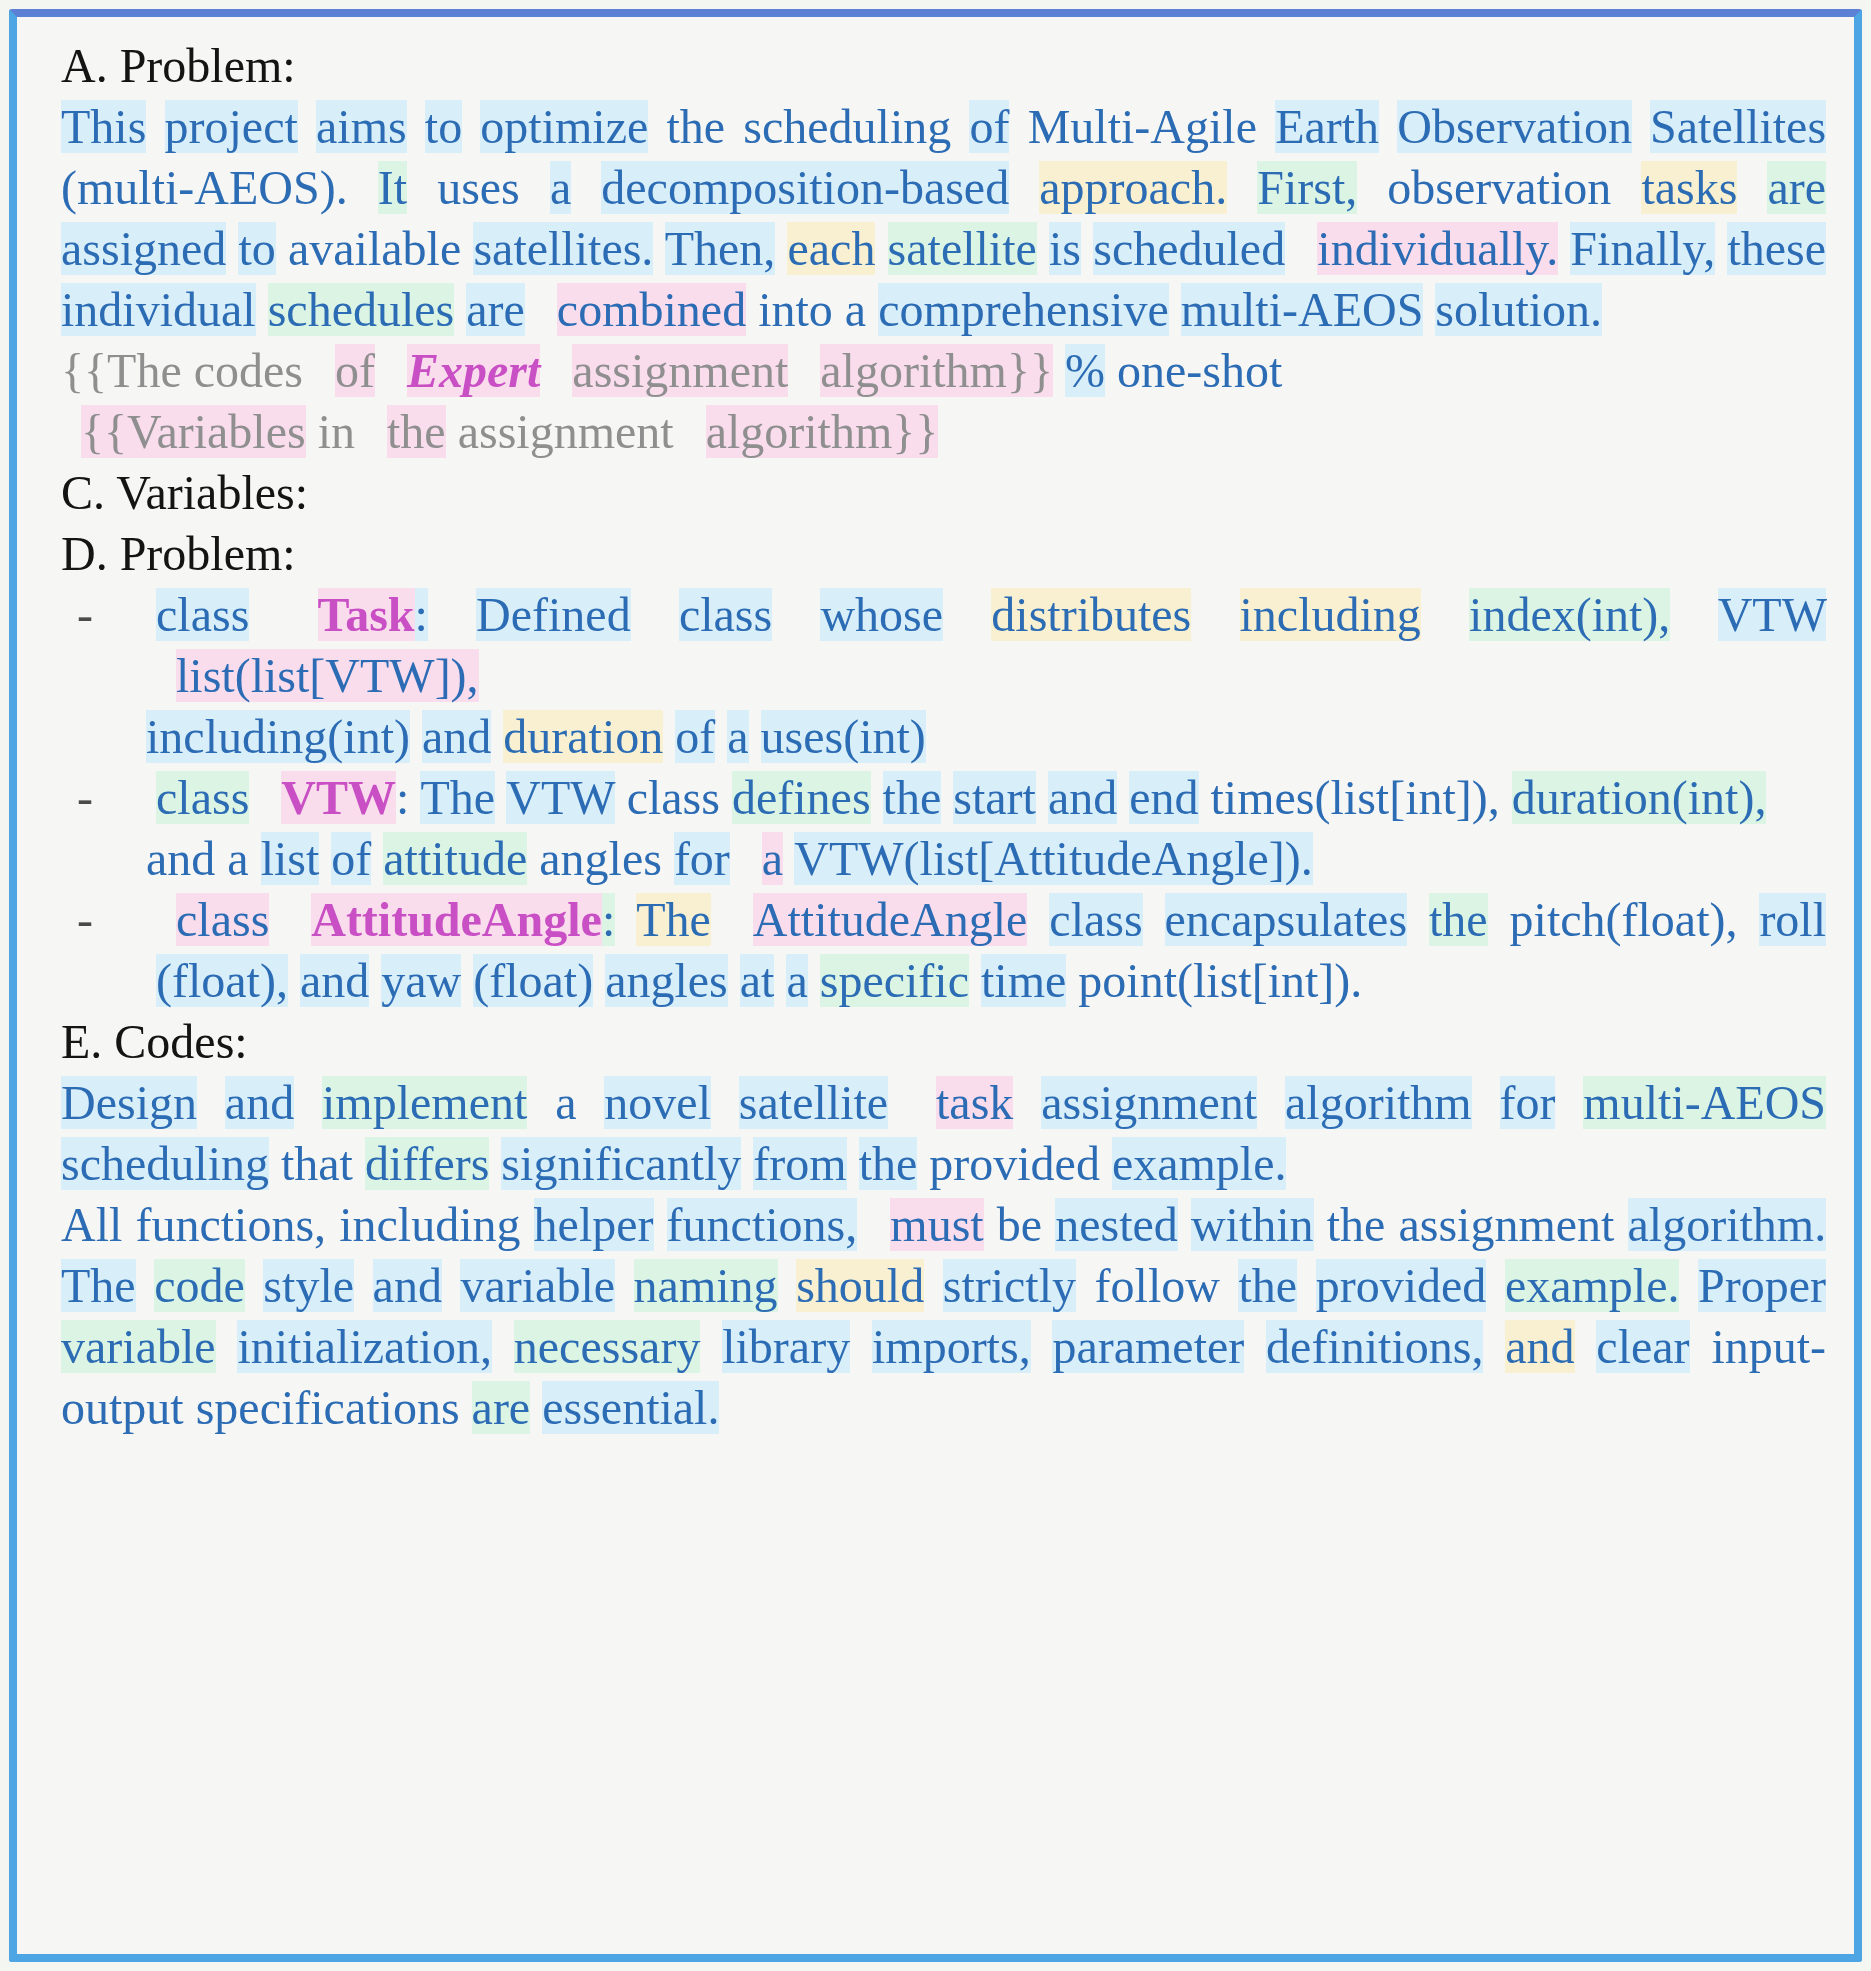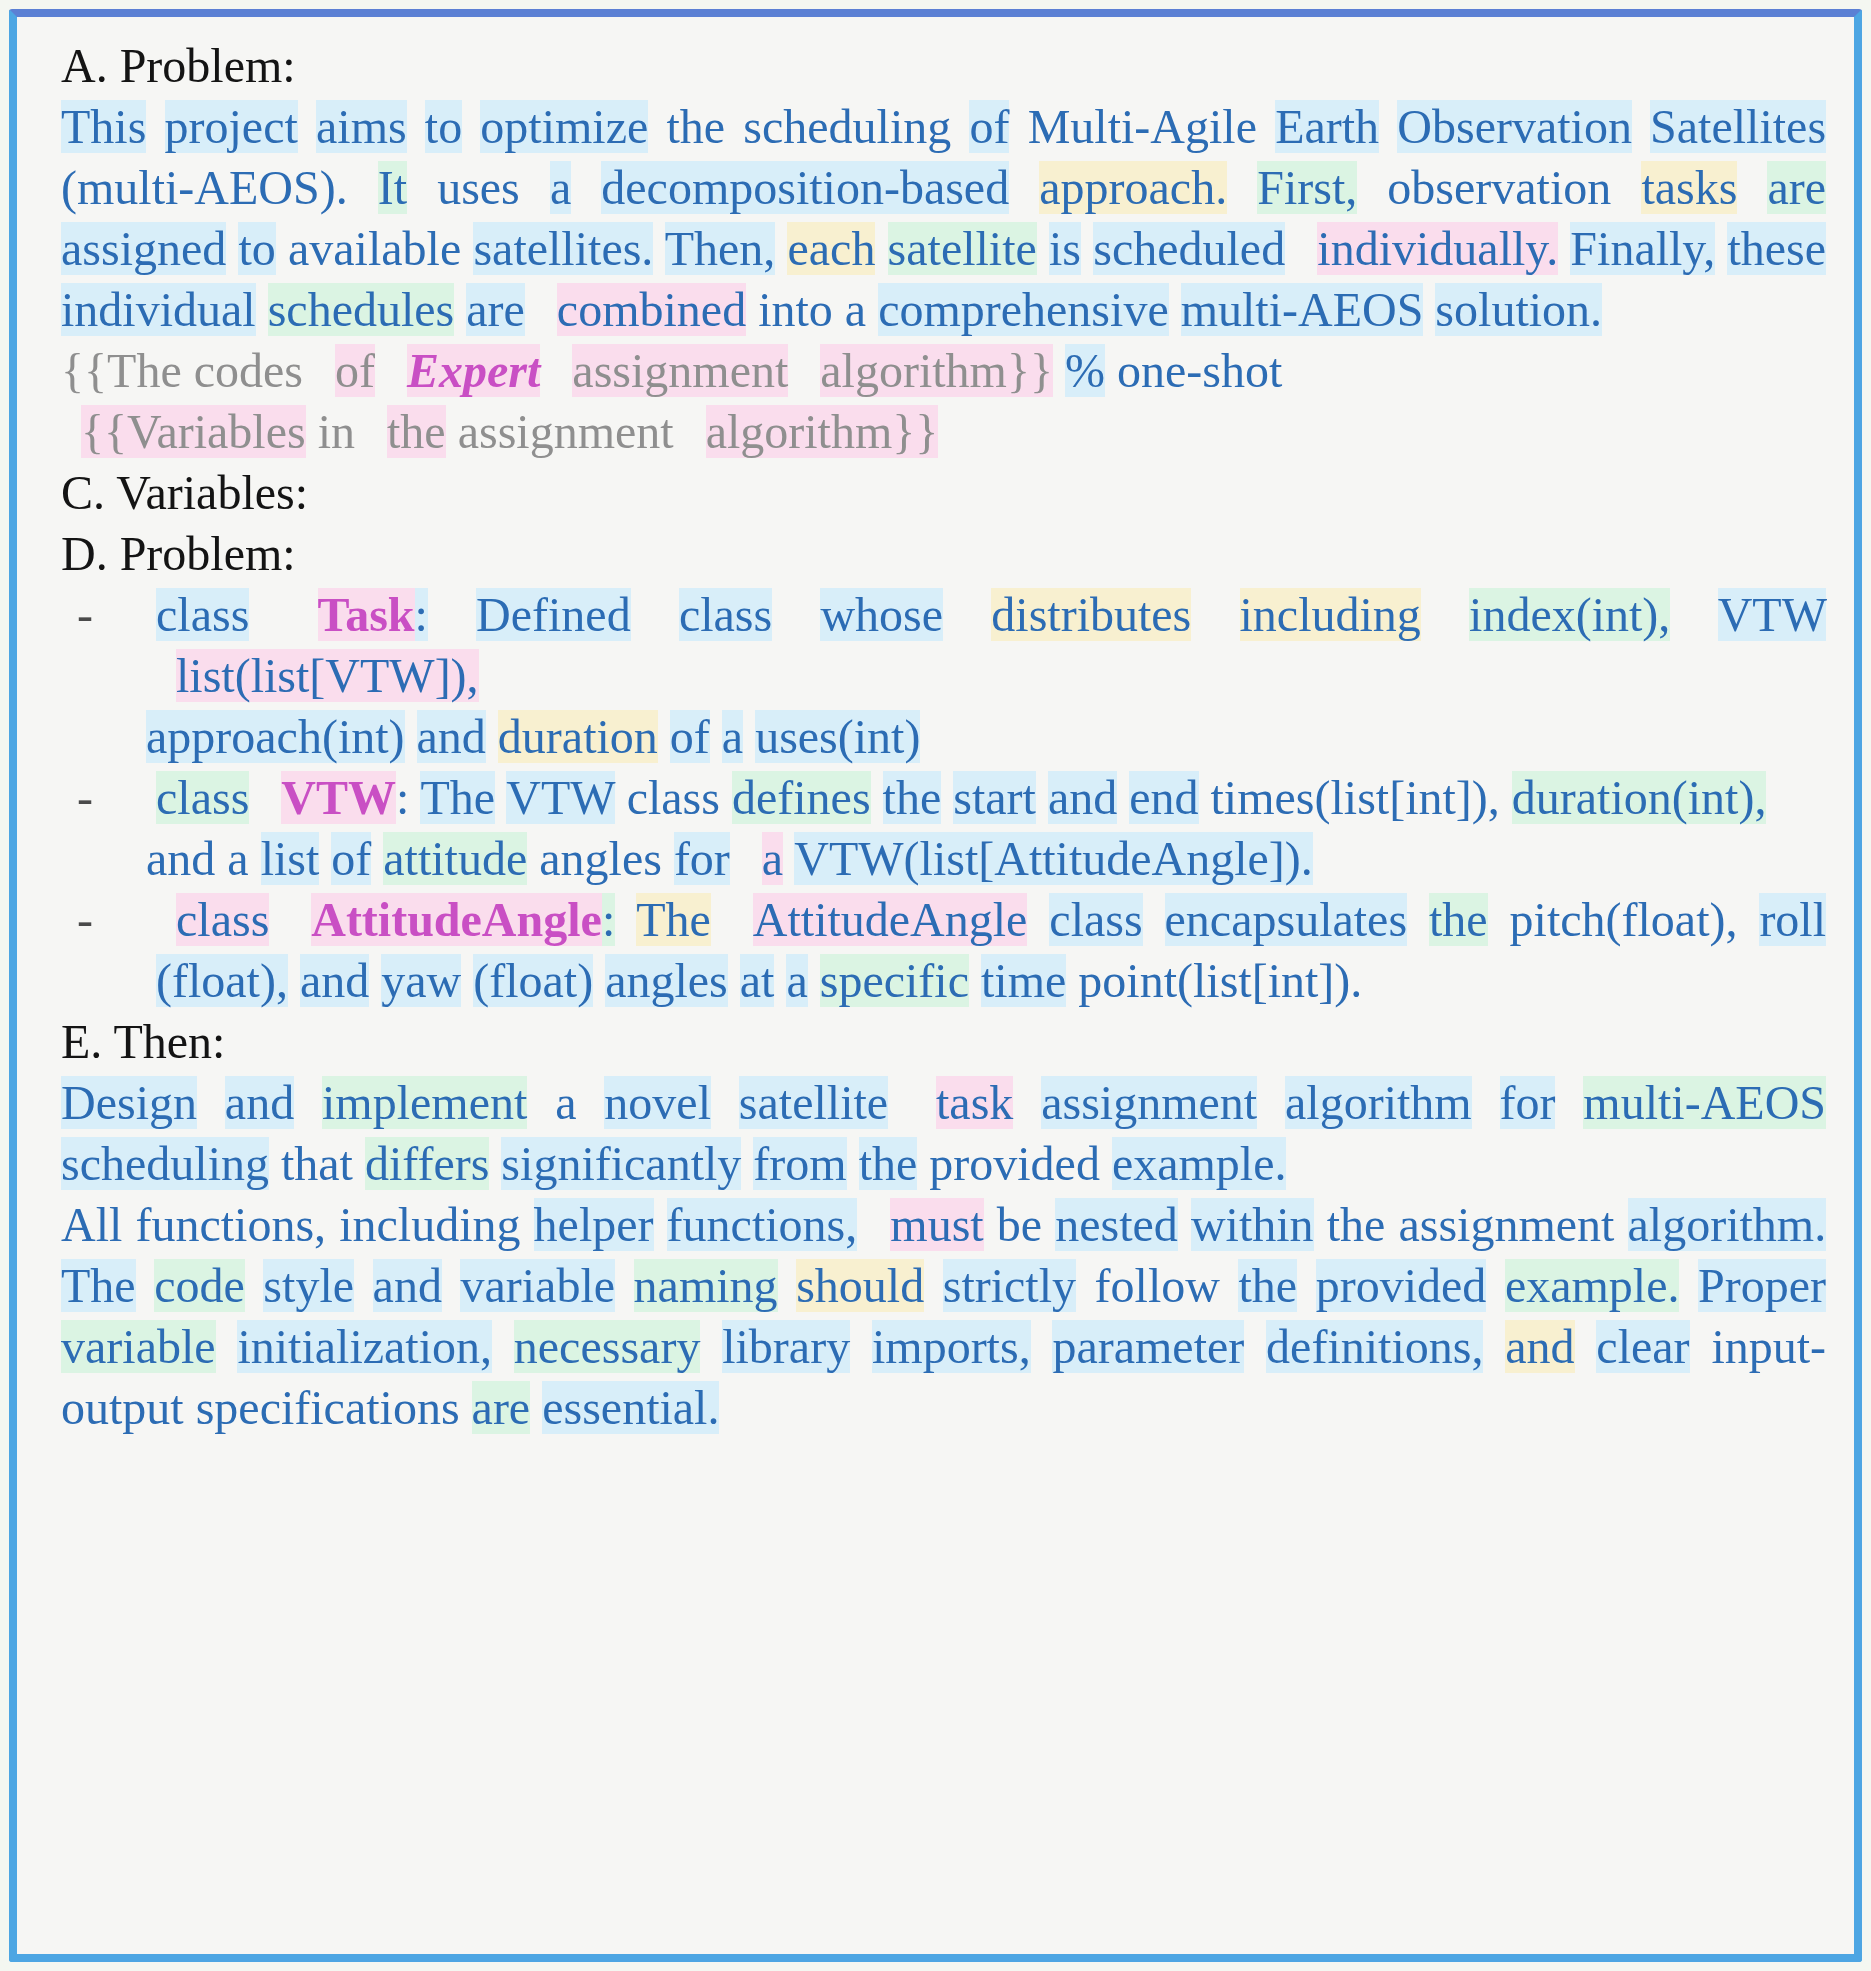--- a/index.html
+++ b/index.html
@@ -63,22 +63,22 @@
 
 <div class="card">
   <div class="content">
       <p class="para headline"><span class="seg-heading">A. Problem:</span></p>
       <p class="para plain"><span class="seg-body hl-cyan">This</span> <span class="seg-body hl-cyan">project</span> <span class="seg-body hl-cyan">aims</span> <span class="seg-body hl-cyan">to</span> <span class="seg-body hl-cyan">optimize</span> <span class="seg-body">the</span> <span class="seg-body">scheduling</span> <span class="seg-body hl-cyan">of</span> <span class="seg-body">Multi-Agile</span> <span class="seg-body hl-cyan">Earth</span> <span class="seg-body hl-cyan">Observation</span> <span class="seg-body hl-cyan">Satellites</span> <span class="seg-body">(multi-AEOS).</span> <span class="seg-body hl-green">It</span> <span class="seg-body">uses</span> <span class="seg-body hl-cyan">a</span> <span class="seg-body hl-cyan">decomposition-based</span> <span class="seg-body hl-yellow">approach.</span> <span class="seg-body hl-green">First,</span> <span class="seg-body">observation</span> <span class="seg-body hl-yellow">tasks</span> <span class="seg-body hl-green">are</span> <span class="seg-body hl-cyan">assigned</span> <span class="seg-body hl-cyan">to</span> <span class="seg-body">available</span> <span class="seg-body hl-cyan">satellites.</span> <span class="seg-body hl-cyan">Then,</span> <span class="seg-body hl-yellow">each</span> <span class="seg-body hl-green">satellite</span> <span class="seg-body hl-cyan">is</span> <span class="seg-body hl-cyan">scheduled</span> <span class="seg-body hl-pink">individually.</span> <span class="seg-body hl-cyan">Finally,</span> <span class="seg-body hl-cyan">these</span> <span class="seg-body hl-cyan">individual</span> <span class="seg-body hl-green">schedules</span> <span class="seg-body hl-cyan">are</span> <span class="seg-body hl-pink">combined</span> <span class="seg-body">into</span> <span class="seg-body">a</span> <span class="seg-body hl-cyan">comprehensive</span> <span class="seg-body hl-cyan">multi-AEOS</span> <span class="seg-body hl-cyan">solution.</span></p>
       <p class="para plain"><span class="seg-gray">{{The</span> <span class="seg-gray">codes</span> <span class="seg-gray hl-pink">of</span> <span class="seg-expert hl-pink">Expert</span> <span class="seg-gray hl-pink">assignment</span> <span class="seg-gray hl-pink">algorithm}}</span> <span class="seg-body hl-cyan">%</span> <span class="seg-body">one-shot</span></p>
       <p class="para plain"><span class="seg-gray hl-pink">{{Variables</span> <span class="seg-gray">in</span> <span class="seg-gray hl-pink">the</span> <span class="seg-gray">assignment</span> <span class="seg-gray hl-pink">algorithm}}</span></p>
       <p class="para headline"><span class="seg-heading">C. Variables:</span></p>
       <p class="para headline"><span class="seg-heading">D. Problem:</span></p>
       <p class="para bullet"><span class="dash">-</span><span class="seg-body hl-cyan">class</span> <span class="seg-class hl-pink">Task</span><span class="seg-body hl-cyan">:</span> <span class="seg-body hl-cyan">Defined</span> <span class="seg-body hl-cyan">class</span> <span class="seg-body hl-cyan">whose</span> <span class="seg-body hl-yellow">distributes</span> <span class="seg-body hl-yellow">including</span> <span class="seg-body hl-green">index(int),</span> <span class="seg-body hl-cyan">VTW</span> <span class="seg-body hl-pink">list(list[VTW]),</span></p>
-      <p class="para continuation"><span class="seg-body hl-cyan">approach(int)</span> <span class="seg-body hl-cyan">and</span> <span class="seg-body hl-yellow">duration</span> <span class="seg-body hl-cyan">of</span> <span class="seg-body hl-cyan">a</span> <span class="seg-body hl-cyan">uses(int)</span></p>
+      <p class="para continuation"><span class="seg-body hl-cyan">including(int)</span> <span class="seg-body hl-cyan">and</span> <span class="seg-body hl-yellow">duration</span> <span class="seg-body hl-cyan">of</span> <span class="seg-body hl-cyan">a</span> <span class="seg-body hl-cyan">uses(int)</span></p>
       <p class="para bullet"><span class="dash">-</span><span class="seg-body hl-green">class</span> <span class="seg-class hl-pink">VTW</span><span class="seg-body">:</span> <span class="seg-body hl-cyan">The</span> <span class="seg-body hl-cyan">VTW</span> <span class="seg-body">class</span> <span class="seg-body hl-green">defines</span> <span class="seg-body hl-cyan">the</span> <span class="seg-body hl-cyan">start</span> <span class="seg-body hl-cyan">and</span> <span class="seg-body hl-cyan">end</span> <span class="seg-body">times(list[int]),</span> <span class="seg-body hl-green">duration(int),</span></p>
       <p class="para continuation"><span class="seg-body">and</span> <span class="seg-body">a</span> <span class="seg-body hl-cyan">list</span> <span class="seg-body hl-cyan">of</span> <span class="seg-body hl-green">attitude</span> <span class="seg-body">angles</span> <span class="seg-body hl-cyan">for</span> <span class="seg-body hl-pink">a</span> <span class="seg-body hl-cyan">VTW(list[AttitudeAngle]).</span></p>
       <p class="para bullet"><span class="dash">-</span><span class="seg-body hl-pink">class</span> <span class="seg-class hl-pink">AttitudeAngle</span><span class="seg-body hl-green">:</span> <span class="seg-body hl-yellow">The</span> <span class="seg-body hl-pink">AttitudeAngle</span> <span class="seg-body hl-cyan">class</span> <span class="seg-body hl-cyan">encapsulates</span> <span class="seg-body hl-green">the</span> <span class="seg-body">pitch(float),</span> <span class="seg-body hl-cyan">roll</span> <span class="seg-body hl-cyan">(float),</span> <span class="seg-body hl-cyan">and</span> <span class="seg-body hl-cyan">yaw</span> <span class="seg-body hl-cyan">(float)</span> <span class="seg-body hl-cyan">angles</span> <span class="seg-body hl-cyan">at</span> <span class="seg-body hl-cyan">a</span> <span class="seg-body hl-green">specific</span> <span class="seg-body hl-cyan">time</span> <span class="seg-body">point(list[int]).</span></p>
-      <p class="para headline"><span class="seg-heading">E. Then:</span></p>
+      <p class="para headline"><span class="seg-heading">E. Codes:</span></p>
       <p class="para plain"><span class="seg-body hl-cyan">Design</span> <span class="seg-body hl-cyan">and</span> <span class="seg-body hl-green">implement</span> <span class="seg-body">a</span> <span class="seg-body hl-cyan">novel</span> <span class="seg-body hl-cyan">satellite</span> <span class="seg-body hl-pink">task</span> <span class="seg-body hl-cyan">assignment</span> <span class="seg-body hl-cyan">algorithm</span> <span class="seg-body hl-cyan">for</span> <span class="seg-body hl-green">multi-AEOS</span> <span class="seg-body hl-cyan">scheduling</span> <span class="seg-body">that</span> <span class="seg-body hl-green">differs</span> <span class="seg-body hl-cyan">significantly</span> <span class="seg-body hl-cyan">from</span> <span class="seg-body hl-cyan">the</span> <span class="seg-body">provided</span> <span class="seg-body hl-cyan">example.</span></p>
       <p class="para plain"><span class="seg-body">All</span> <span class="seg-body">functions,</span> <span class="seg-body">including</span> <span class="seg-body hl-cyan">helper</span> <span class="seg-body hl-cyan">functions,</span> <span class="seg-body hl-pink">must</span> <span class="seg-body">be</span> <span class="seg-body hl-cyan">nested</span> <span class="seg-body hl-cyan">within</span> <span class="seg-body">the</span> <span class="seg-body">assignment</span> <span class="seg-body hl-cyan">algorithm.</span> <span class="seg-body hl-cyan">The</span> <span class="seg-body hl-green">code</span> <span class="seg-body hl-cyan">style</span> <span class="seg-body hl-cyan">and</span> <span class="seg-body hl-cyan">variable</span> <span class="seg-body hl-green">naming</span> <span class="seg-body hl-yellow">should</span> <span class="seg-body hl-cyan">strictly</span> <span class="seg-body">follow</span> <span class="seg-body hl-cyan">the</span> <span class="seg-body hl-cyan">provided</span> <span class="seg-body hl-green">example.</span> <span class="seg-body hl-cyan">Proper</span> <span class="seg-body hl-green">variable</span> <span class="seg-body hl-cyan">initialization,</span> <span class="seg-body hl-green">necessary</span> <span class="seg-body hl-cyan">library</span> <span class="seg-body hl-cyan">imports,</span> <span class="seg-body hl-cyan">parameter</span> <span class="seg-body hl-cyan">definitions,</span> <span class="seg-body hl-yellow">and</span> <span class="seg-body hl-cyan">clear</span> <span class="seg-body">input-output</span> <span class="seg-body">specifications</span> <span class="seg-body hl-green">are</span> <span class="seg-body hl-cyan">essential.</span></p>
     </div>
 </div>
 
 
 </body></html>

